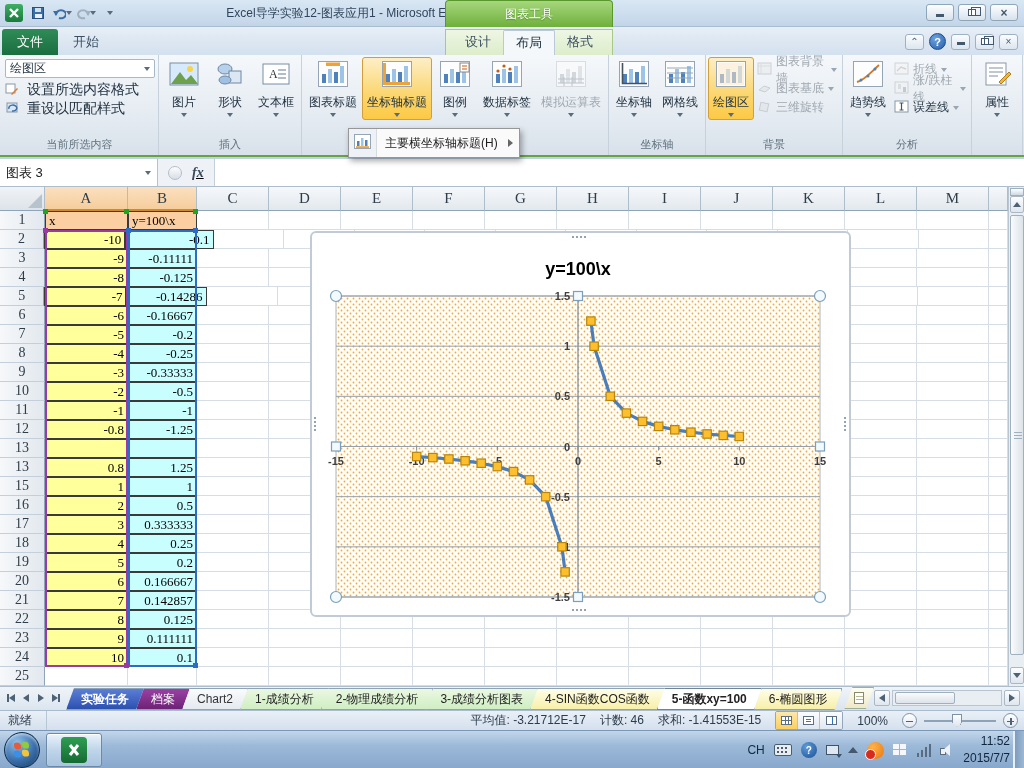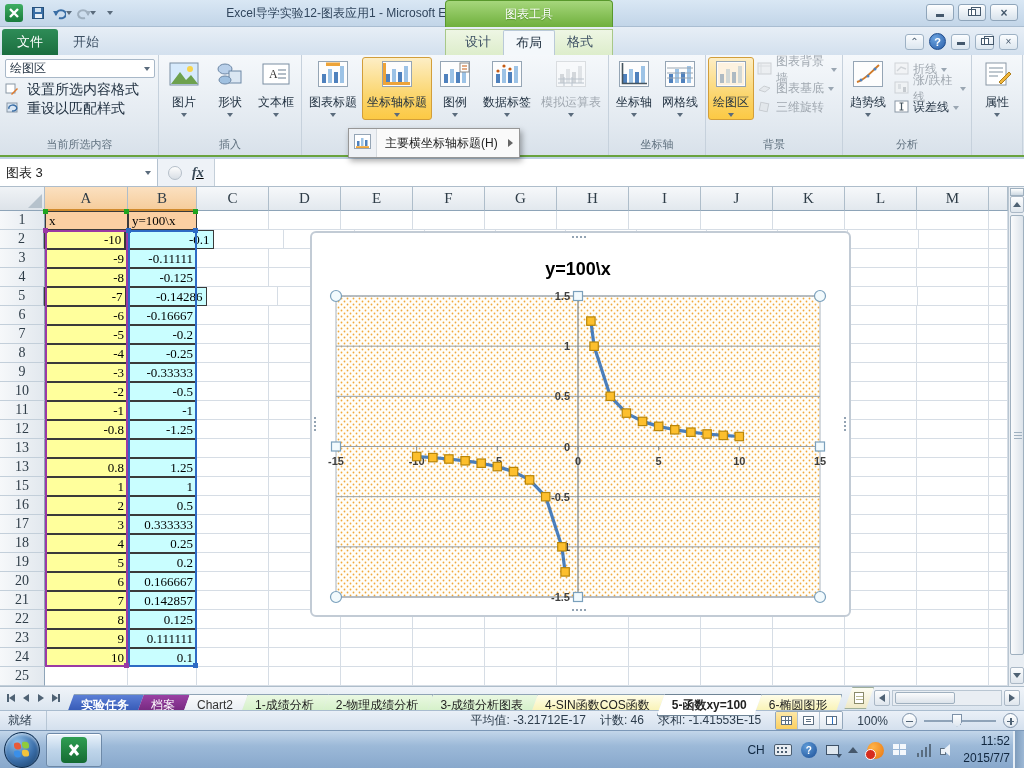--- a/index.html
+++ b/index.html
@@ -131,21 +131,21 @@
   #vs-split { position:absolute; left:1px; top:1px; width:14px; height:8px; background:linear-gradient(#fff,#cdd8e2); border:1px solid #9fb0bf; }
 
   
   #tabsbar { position:absolute; left:0; top:686px; width:1024px; height:24px;
     background:linear-gradient(#f0f4f9,#dbe5ef); border-top:1px solid #aebdcb; display:flex; align-items:flex-start; }
   #tab-nav { display:flex; gap:2px; padding:4px 4px 0 4px; }
   .nav-btn { width:13px; height:14px; display:flex; align-items:center; justify-content:center; }
   .tri-l { width:0; height:0; border-top:4px solid transparent; border-bottom:4px solid transparent; border-right:6px solid #4f6274; }
   .tri-r { width:0; height:0; border-top:4px solid transparent; border-bottom:4px solid transparent; border-left:6px solid #4f6274; }
   .stopbar { width:2px; height:8px; background:#4f6274; }
-  #sheet-tabs { display:flex; height:20px; margin-top:7px; }
+  #sheet-tabs { display:flex; height:20px; margin-top:1px; }
   .stab { height:22px; padding:0 14px; margin-right:-8px; font-size:12px; line-height:21px; color:#222;
     clip-path:polygon(8px 0, 100% 0, calc(100% - 8px) 100%, 0 100%); border:1px solid #8fa3b5; white-space:nowrap; }
   .stab.blue { background:linear-gradient(#5b7fd6,#2c50ae); color:#fff; font-weight:bold; }
   .stab.purple { background:linear-gradient(#9a41a4,#6d2376); color:#fff; }
   .stab.plain { background:linear-gradient(#fafbfc,#e4eaf0); color:#333; }
   .stab.green { background:linear-gradient(#eaf8e2,#cfeec2); }
   .stab.yellow { background:linear-gradient(#fffde9,#f7f0a8); }
   .stab.active { background:#fff; font-weight:bold; z-index:5; position:relative; border-color:#6f8496; }
   .insert-tab { height:22px; width:30px; margin-left:10px; background:linear-gradient(#fdfdf2,#efe9c8);
     clip-path:polygon(8px 0, 100% 0, calc(100% - 8px) 100%, 0 100%); border:1px solid #9fae9a;

